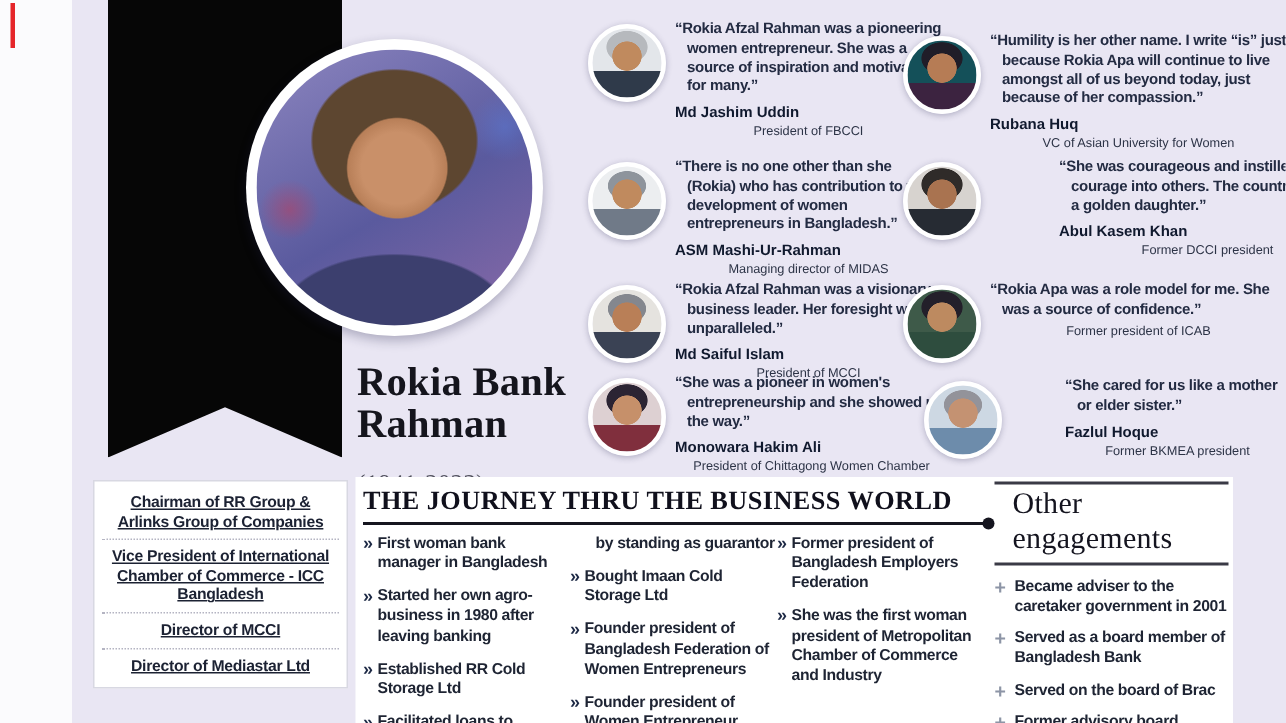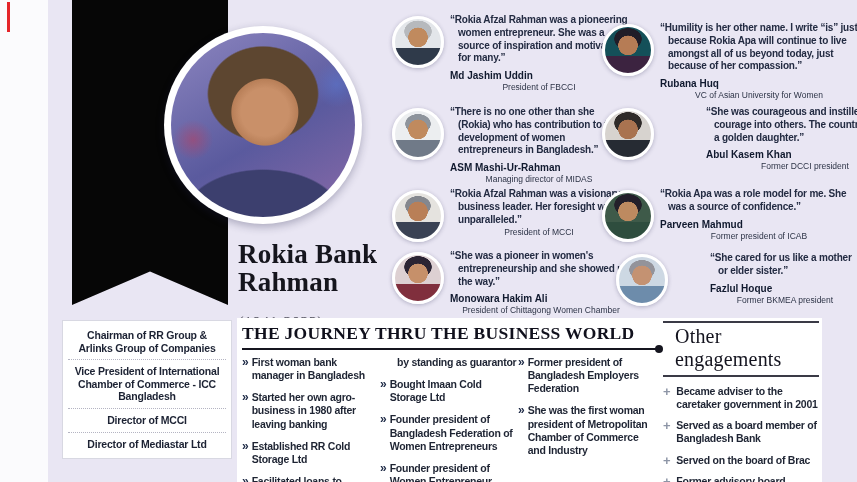--- a/index.html
+++ b/index.html
@@ -45,21 +45,21 @@
     font-family:"Liberation Serif",serif;font-size:17px;color:#53535f;
   }
 
   
   .pos-box{
     position:absolute;left:62px;top:320px;width:170px;box-sizing:border-box;
     background:#ffffff;border:1px solid #d8d8e2;padding:3px 5px;
   }
   .pos-item{
     font-size:10.5px;font-weight:bold;color:#1c2233;text-align:center;
-    line-height:1.2;padding:5px 2px;letter-spacing:-0.2px;
+    line-height:1.2;padding:5px 2px;letter-spacing:-0.2px;text-decoration:underline;
   }
   .pos-item + .pos-item{border-top:1px dotted #b4b4c2;}
 
   
   .bottom-panel{position:absolute;left:237px;top:318px;width:585px;height:164px;background:#ffffff;}
 
   .journey-title{
     position:absolute;left:242px;top:323px;
     font-family:"Liberation Serif",serif;font-weight:bold;font-size:17.5px;
     letter-spacing:.3px;color:#10101c;white-space:nowrap;
@@ -151,20 +151,21 @@
     <p class="qtext">“There is no one other than she (Rokia) who has contribution to the development of women entrepreneurs in Bangladesh.”</p>
     <div class="qname">ASM Mashi-Ur-Rahman</div>
     <div class="qrole">Managing director of MIDAS</div>
   </div>
 </div>
 
 <div class="quote q2">
   <div class="avatar" style="background: radial-gradient(circle 10px at 50% 40%, #b97f57 96%, transparent), radial-gradient(ellipse 13px 10px at 50% 28%, #84878e 96%, transparent), linear-gradient(180deg,#e5e3df 0 62%,#3a4254 62%)"></div>
   <div class="qbody">
     <p class="qtext">“Rokia Afzal Rahman was a visionary business leader. Her foresight was unparalleled.”</p>
+    <div class="qname">Md Saiful Islam</div>
     <div class="qrole">President of MCCI</div>
   </div>
 </div>
 
 <div class="quote q3">
   <div class="avatar" style="background: radial-gradient(circle 10px at 50% 40%, #c6906a 96%, transparent), radial-gradient(ellipse 14px 11px at 50% 26%, #2b2433 96%, transparent), linear-gradient(180deg,#ddd0d2 0 62%,#802f3d 62%)"></div>
   <div class="qbody">
     <p class="qtext">“She was a pioneer in women's entrepreneurship and she showed us the way.”</p>
     <div class="qname">Monowara Hakim Ali</div>
     <div class="qrole">President of Chittagong Women Chamber</div>
@@ -186,21 +187,20 @@
     <p class="qtext">“She was courageous and instilled courage into others. The country has lost a golden daughter.”</p>
     <div class="qname">Abul Kasem Khan</div>
     <div class="qrole">Former DCCI president</div>
   </div>
 </div>
 
 <div class="quote q6">
   <div class="avatar" style="background: radial-gradient(circle 10px at 50% 40%, #bd8a60 96%, transparent), radial-gradient(ellipse 14px 11px at 50% 26%, #231f2a 96%, transparent), linear-gradient(180deg,#3e5a49 0 62%,#2e4d3e 62%)"></div>
   <div class="qbody">
     <p class="qtext">“Rokia Apa was a role model for me. She was a source of confidence.”</p>
-    <div class="qname">Parveen Mahmud</div>
     <div class="qrole">Former president of ICAB</div>
   </div>
 </div>
 
 <div class="quote q7">
   <div class="avatar" style="background: radial-gradient(circle 10px at 50% 40%, #c49272 96%, transparent), radial-gradient(ellipse 13px 10px at 50% 28%, #93939a 96%, transparent), linear-gradient(180deg,#cdd8e3 0 62%,#6d8cab 62%)"></div>
   <div class="qbody">
     <p class="qtext">“She cared for us like a mother or elder sister.”</p>
     <div class="qname">Fazlul Hoque</div>
     <div class="qrole">Former BKMEA president</div>

